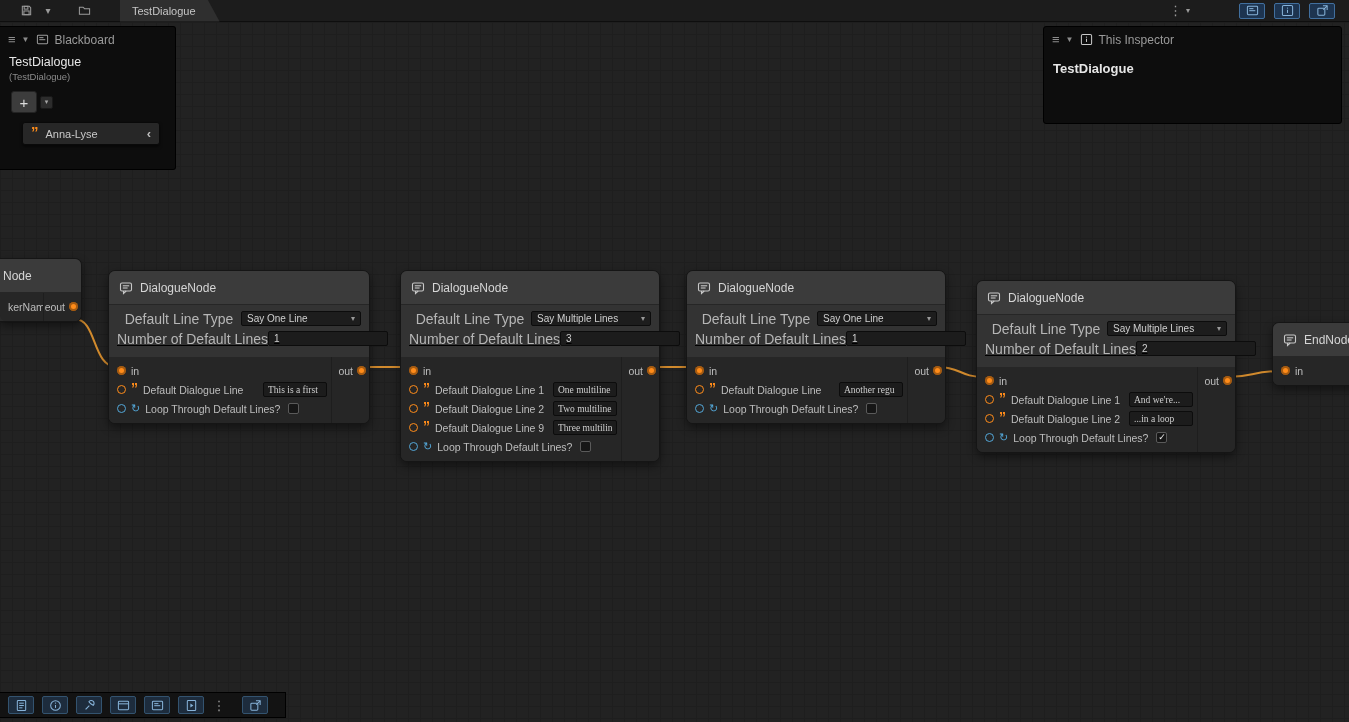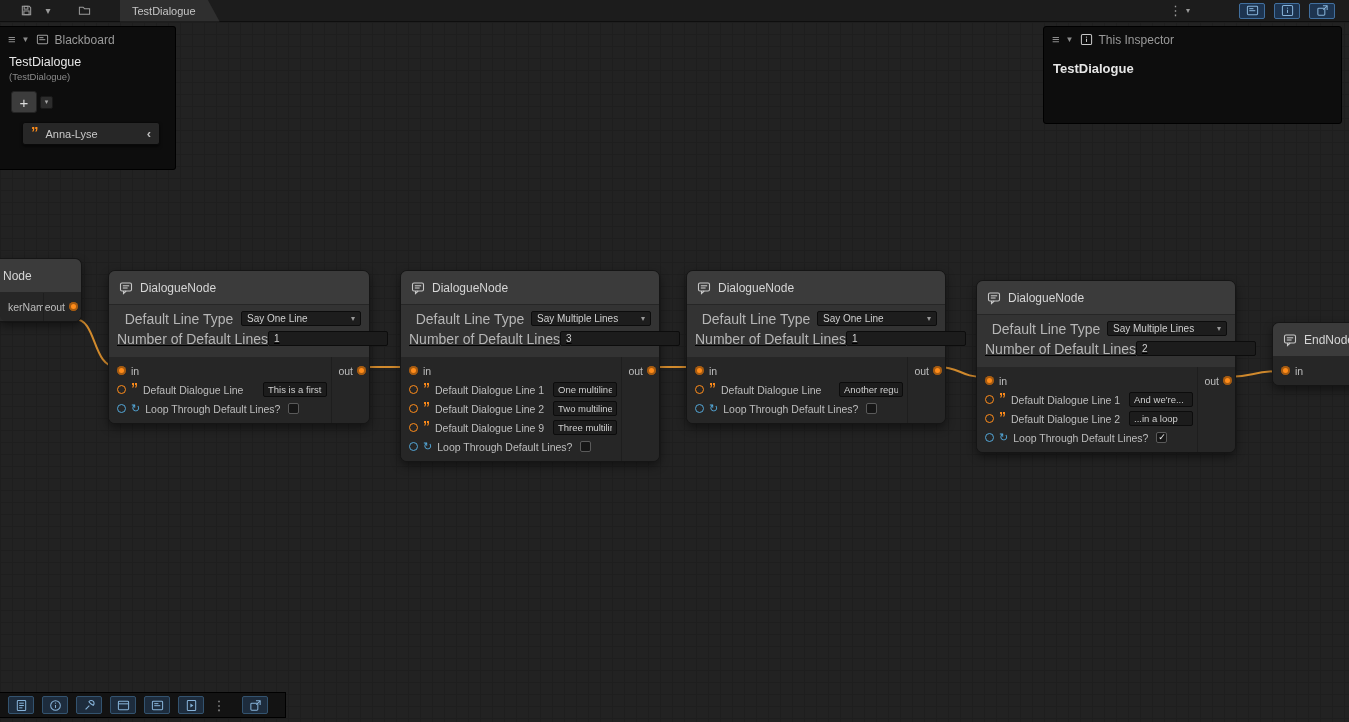--- a/index.html
+++ b/index.html
@@ -83,21 +83,21 @@
   .port-row.outrow { justify-content:flex-end; padding-left:0; gap:4px; }
   .port-label { color:#bdbdbd; font-size:10.5px; white-space:nowrap; }
   .dot { width:9px; height:9px; border-radius:50%; flex:none; }
   .dot.filled { background:var(--accent-orange,#ff8c1a); box-shadow:inset 0 0 0 2px rgba(0,0,0,.35); }
   .dot.ring { border:1.5px solid var(--accent-orange,#ff8c1a); background:transparent; }
   .dot.ring.blue { border-color:var(--loop-blue,#53a7d8); }
   .quote-ic { color:var(--accent-orange,#ff8c1a); font-weight:bold; font-size:14px; line-height:6px; height:9px; flex:none; }
   .loop-ic { color:var(--loop-blue,#53a7d8); font-size:11px; line-height:11px; flex:none; }
   input.linefield { width:64px; height:15px; margin-left:auto; margin-right:4px; background:#1c1c1c;
     border:1px solid #0c0c0c; border-radius:2px; color:#cfcfcf; font-size:9.5px; padding:0 4px;
-    outline:none; font-family:Liberation Sans, sans-serif; }
+    outline:none; font-family:Liberation Serif, serif; }
   .checkbox { width:11px; height:11px; margin-left:3px; background:#161616; border:1px solid #5a5a5a;
     border-radius:2px; display:flex; align-items:center; justify-content:center; color:#ececec;
     font-size:9px; line-height:9px; flex:none; }
   .node.speaker { border-top-left-radius:0; border-bottom-left-radius:0; border-left:none; }
   .node.speaker .node-title { border-top-left-radius:0; padding-left:3px; }
   .node-icon { flex:none; }
 
   
   .toolbar-bottom { position:absolute; left:0; top:692px; width:286px; height:26px; background:#131313;
     border:1px solid #000; border-left:none; display:flex; align-items:center; gap:8px; padding:0 8px; z-index:10; }

